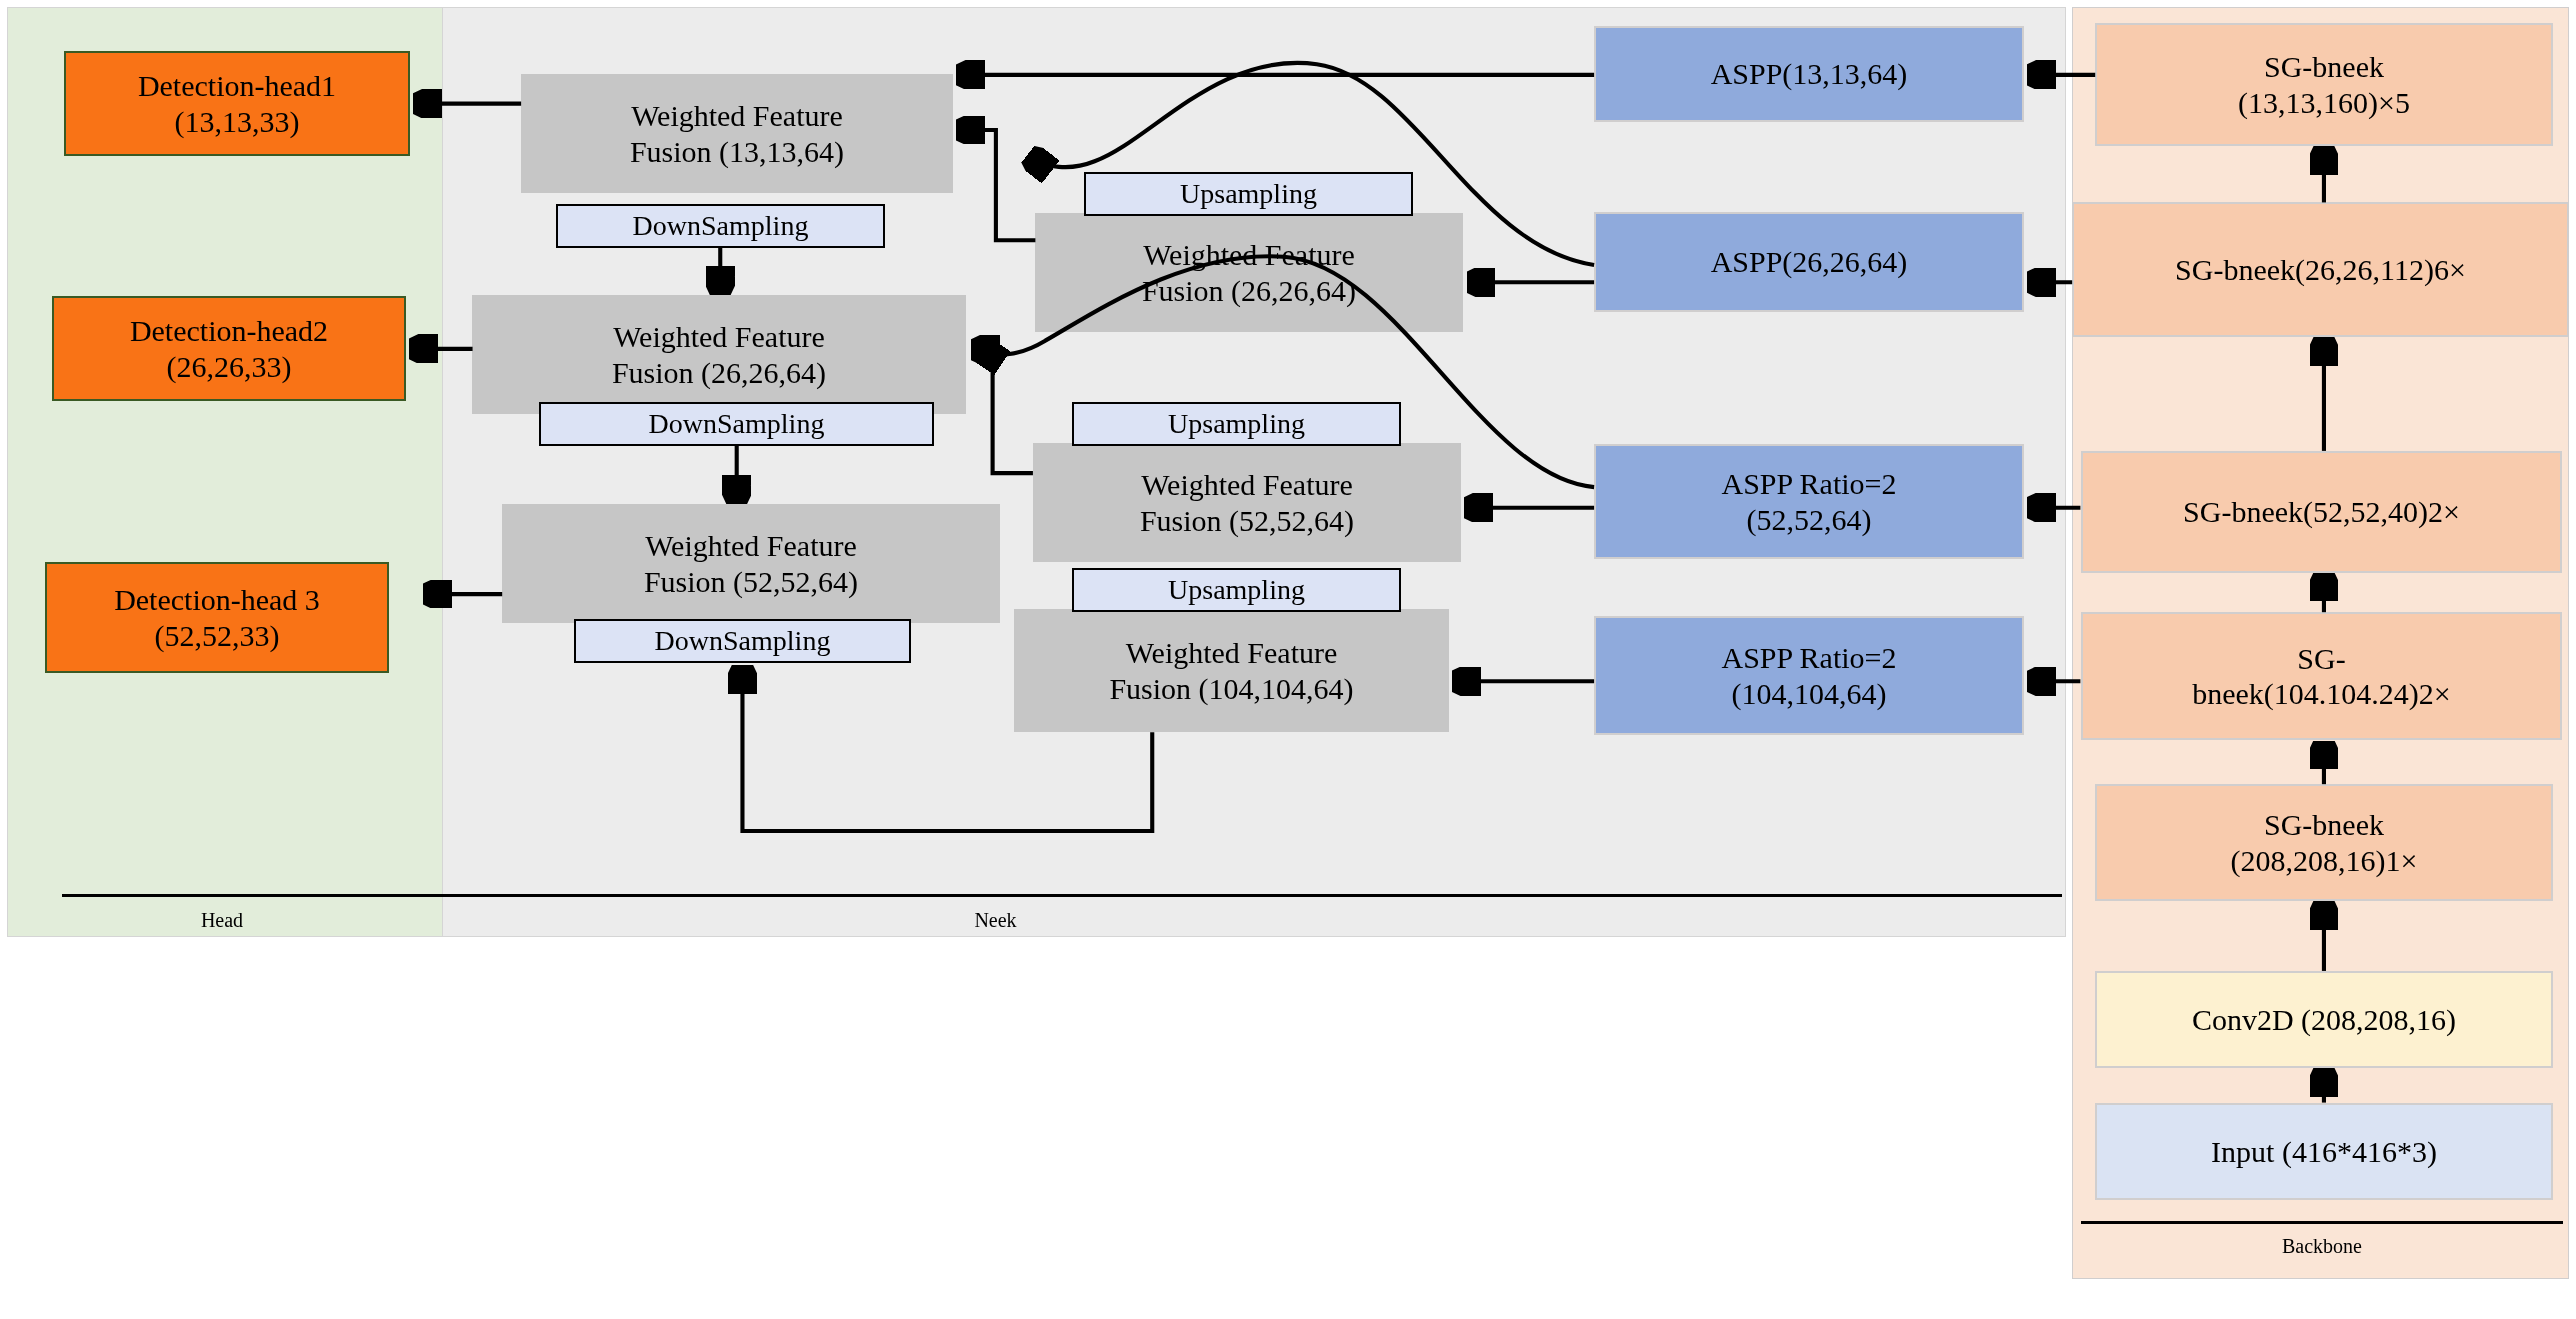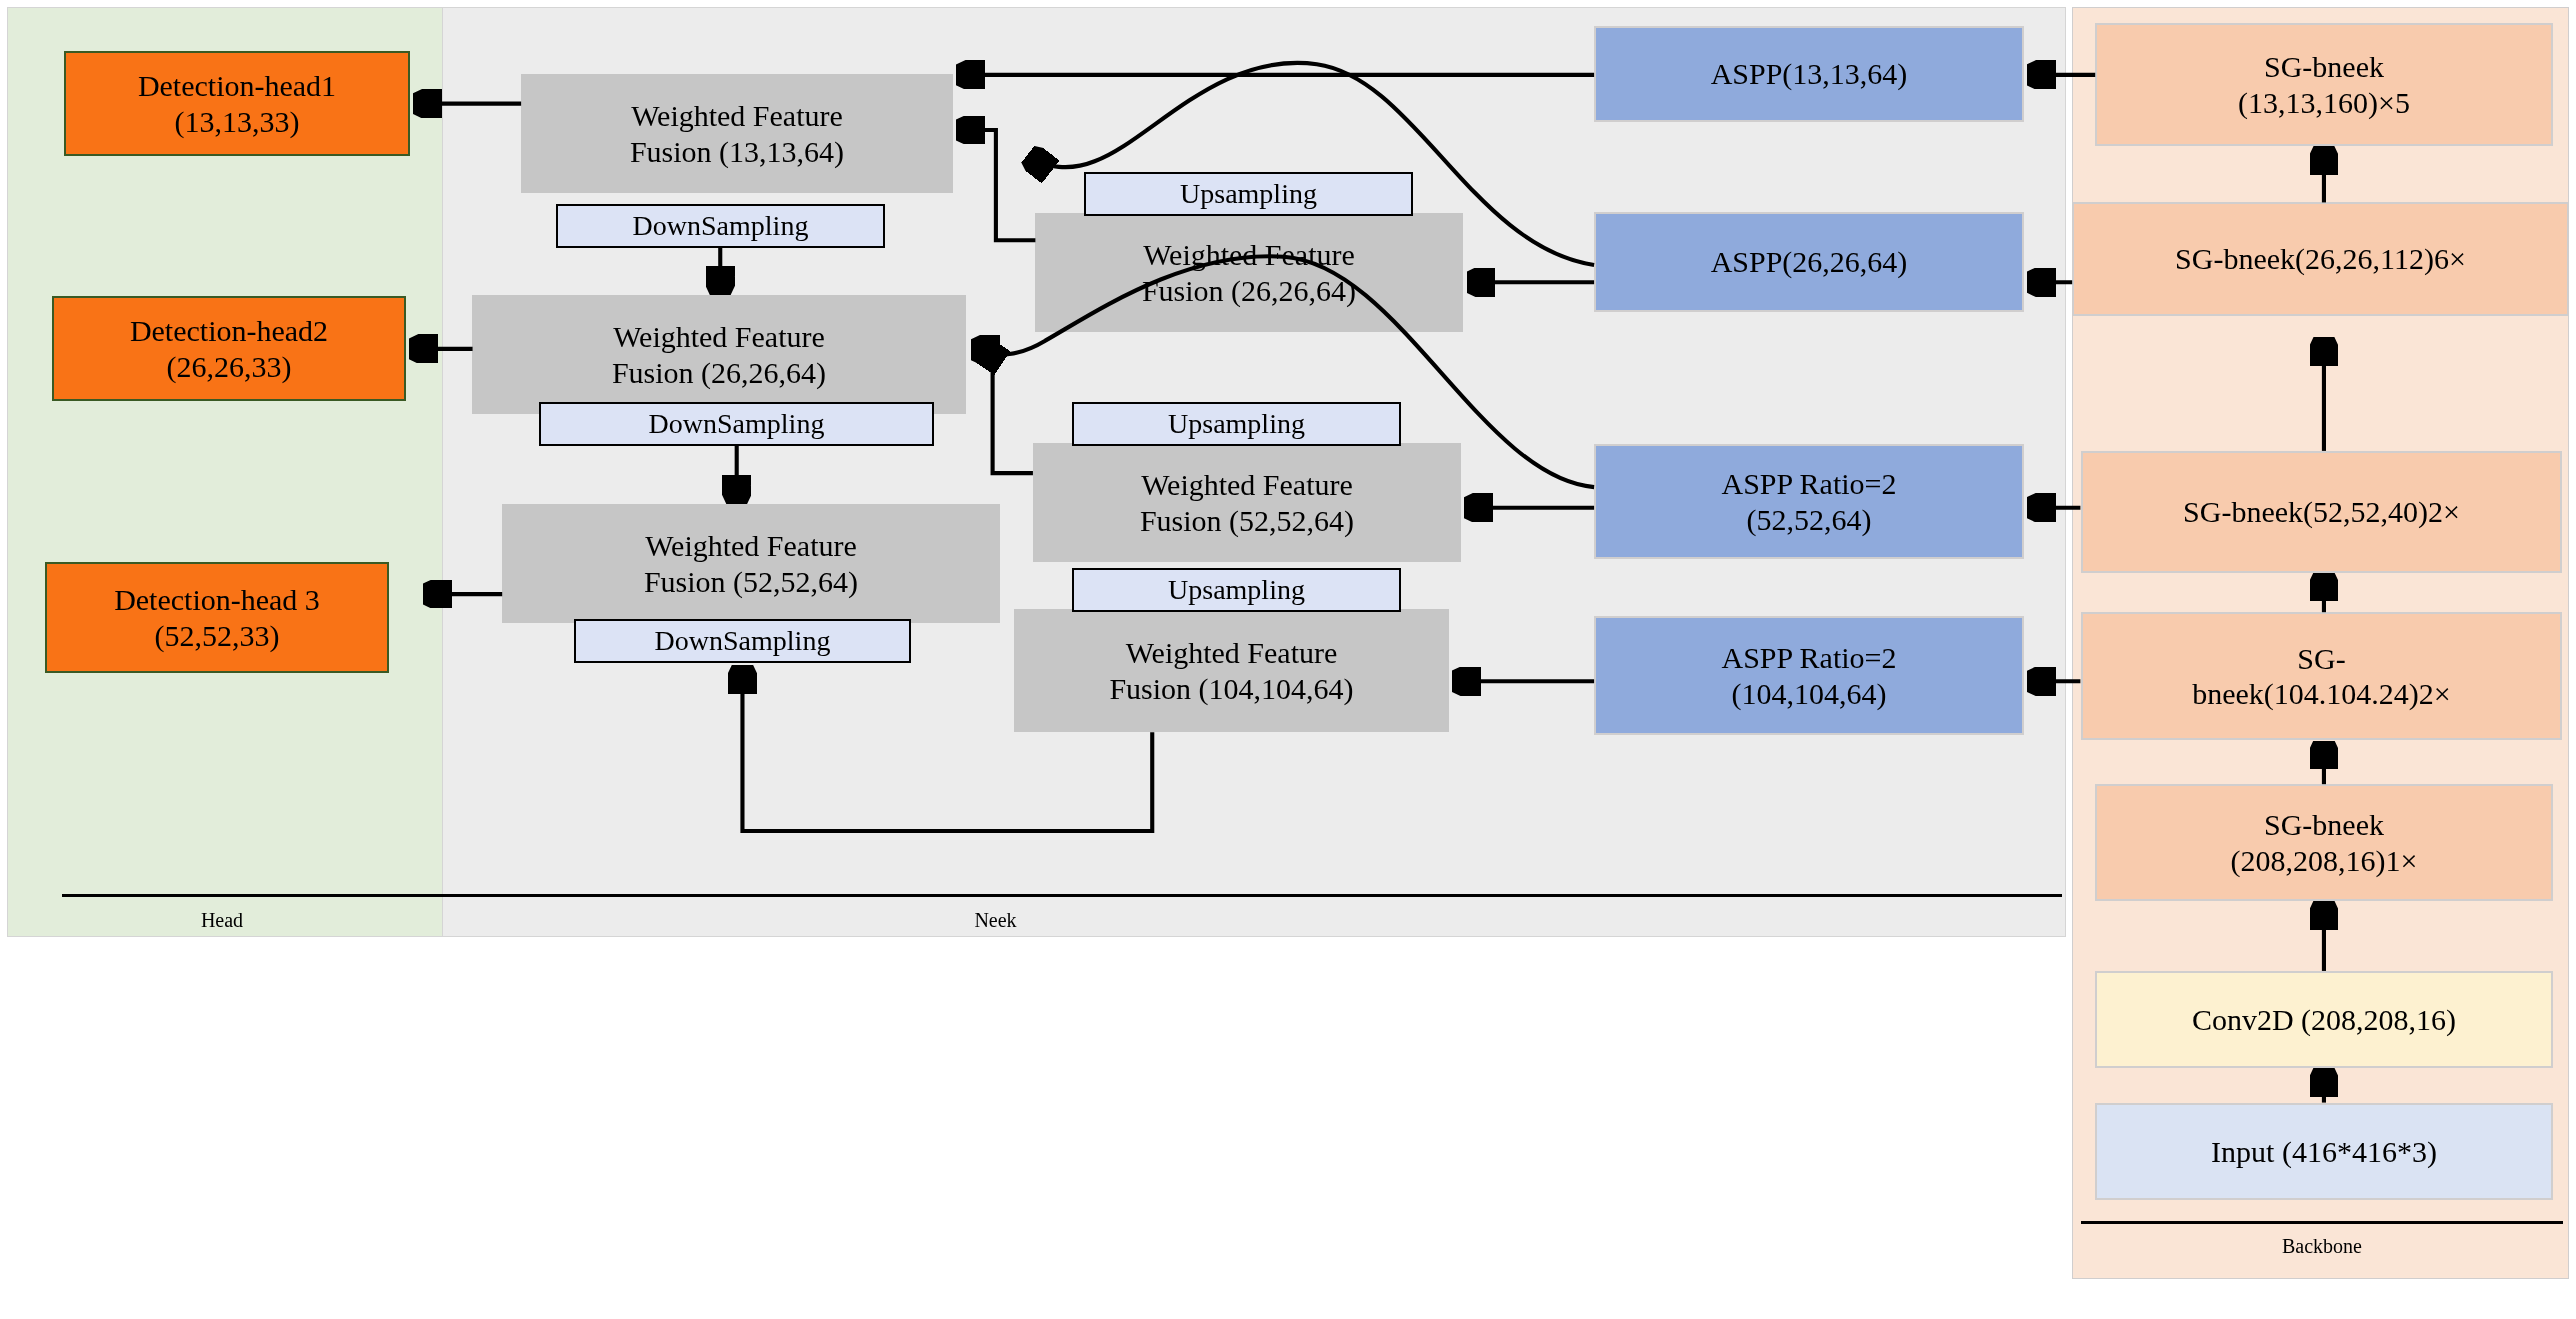--- a/index.html
+++ b/index.html
@@ -157,21 +157,21 @@
     </div>
   </div>
 
   <div class="node sg-box" style="left:2095px;top:23px;width:458px;height:123px;">
     <div>
       <div>SG-bneek</div>
       <div>(13,13,160)×5</div>
     </div>
   </div>
 
-  <div class="node sg-box" style="left:2072px;top:202px;width:497px;height:114px;">
+  <div class="node sg-box" style="left:2072px;top:202px;width:497px;height:135px;">
     <div>
       <div>SG-bneek(26,26,112)6×</div>
     </div>
   </div>
 
   <div class="node sg-box" style="left:2081px;top:451px;width:481px;height:122px;">
     <div>
       <div>SG-bneek(52,52,40)2×</div>
     </div>
   </div>

